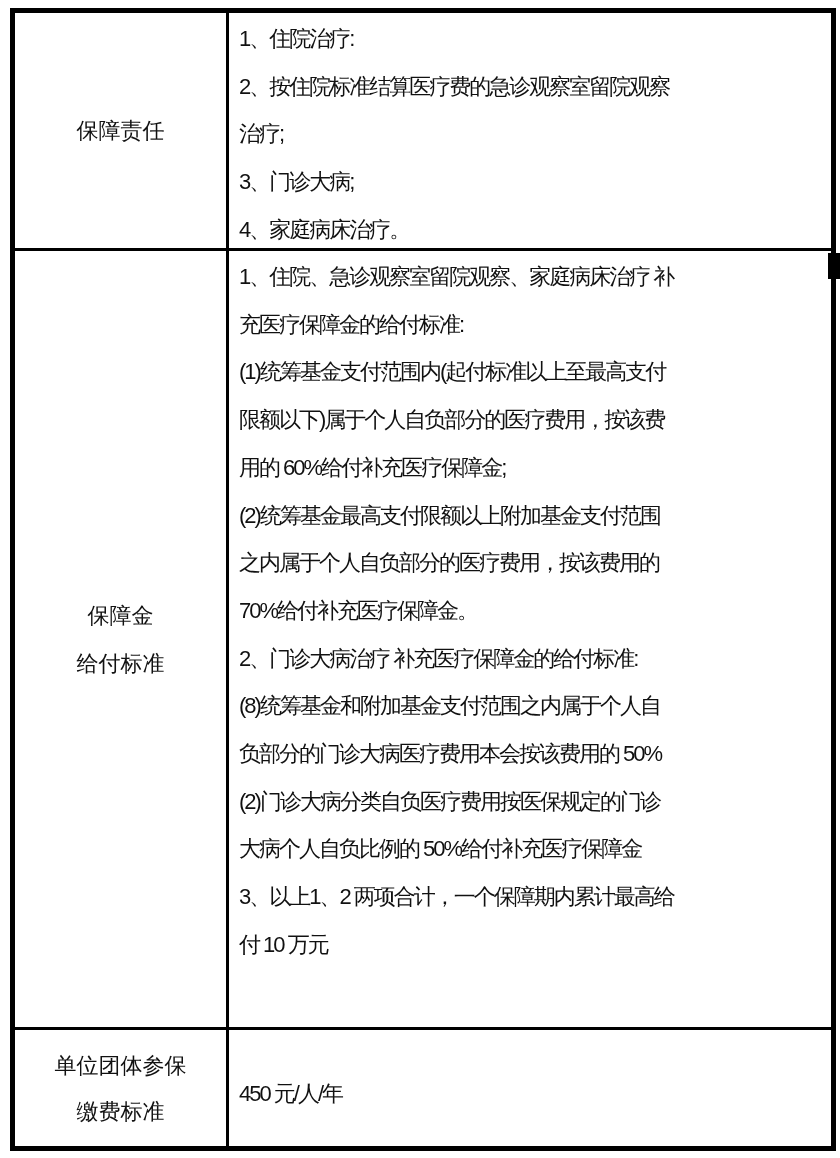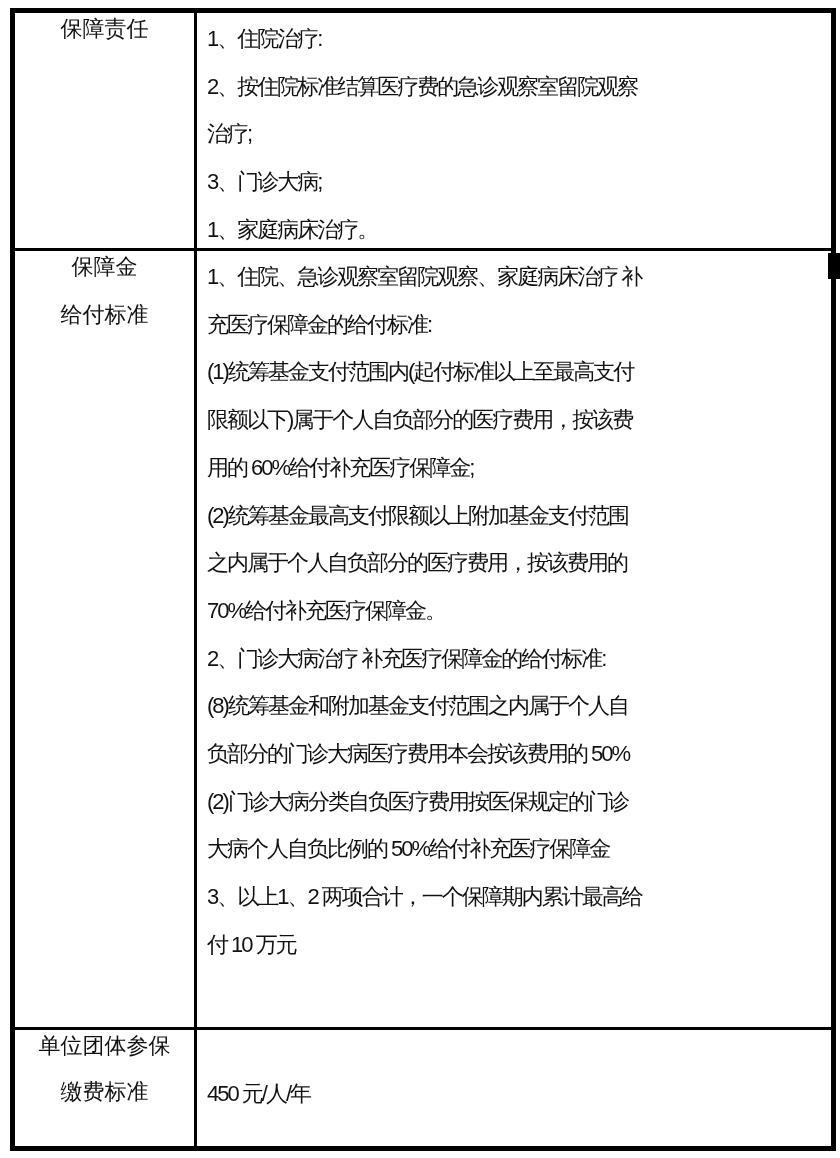--- a/index.html
+++ b/index.html
@@ -33,26 +33,27 @@
     border-bottom: 3px solid #000000;
     box-sizing: border-box;
     overflow: hidden;
   }
   .row:last-child { border-bottom: none; }
   .row1 { height: 238px; }
   .row2 { height: 779px; }
   .row3 { flex: 1; }
   .cell { box-sizing: border-box; overflow: hidden; }
   .label-cell {
-    width: 182px;
+    width: 214px;
     flex-shrink: 0;
     border-right: 3px solid #000000;
     display: flex;
     flex-direction: column;
     align-items: center;
+    justify-content: center;
     gap: 17px;
   }
   .row3 .label-cell { gap: 15px; }
   .content-cell {
     flex: 1;
     padding: 2px 4px 0 10px;
   }
   .row3 .content-cell {
     display: flex;
     flex-direction: column;
@@ -88,21 +89,21 @@
 
     <div class="row row1">
       <div class="cell label-cell">
           <div class="line">保障责任</div>
         </div>
       <div class="cell content-cell">
           <div class="line">1、住院治疗:</div>
           <div class="line">2、按住院标准结算医疗费的急诊观察室留院观察</div>
           <div class="line">治疗;</div>
           <div class="line">3、门诊大病;</div>
-          <div class="line">1、家庭病床治疗。</div>
+          <div class="line">4、家庭病床治疗。</div>
         </div>
     </div>
 
     <div class="row row2">
       <div class="cell label-cell">
           <div class="line">保障金</div>
           <div class="line">给付标准</div>
         </div>
       <div class="cell content-cell">
           <div class="line">1、住院、急诊观察室留院观察、家庭病床治疗 补</div>

